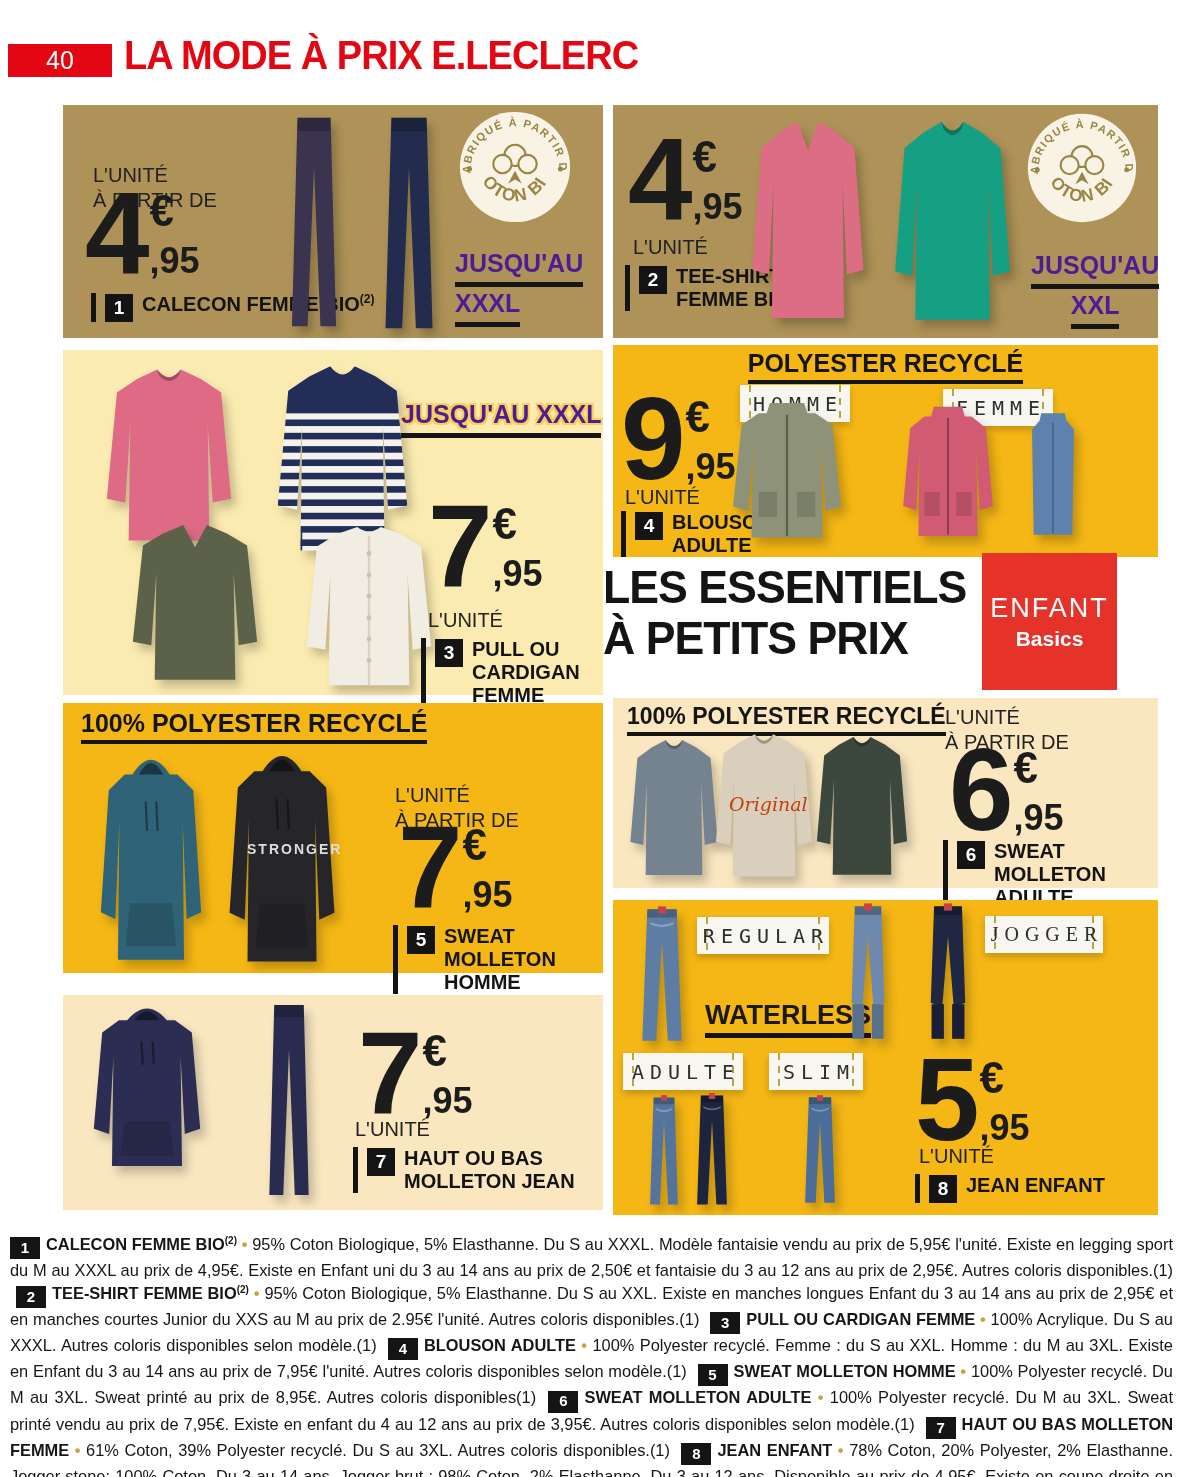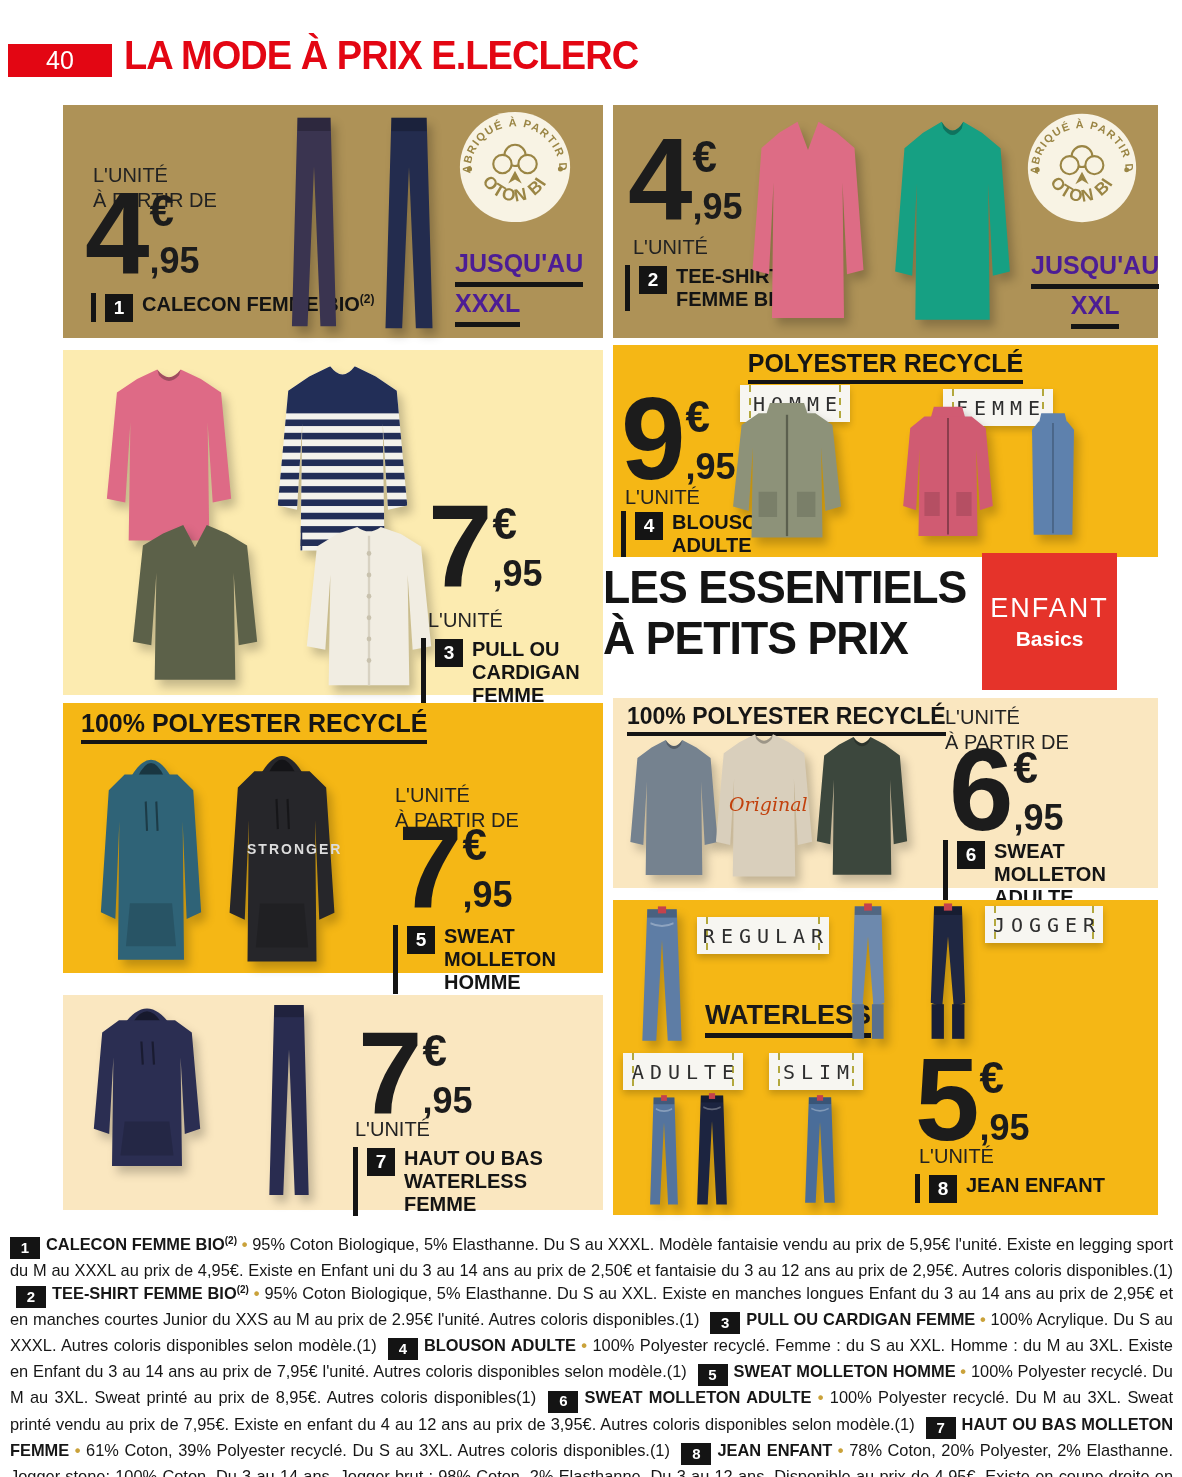--- a/index.html
+++ b/index.html
@@ -246,20 +246,23 @@
       </svg>
     <svg class="garm" style="left:192px;top:8px;" width="175" height="205" viewBox="0 0 100 100" preserveAspectRatio="none">
         <use href="#g-breton"></use>
       </svg>
     <svg class="garm" style="left:48px;top:168px;color:#5c6149;" width="168" height="172" viewBox="0 0 100 100" preserveAspectRatio="none">
         <use href="#g-vee"></use>
       </svg>
     <svg class="garm" style="left:222px;top:168px;" width="168" height="178" viewBox="0 0 100 100" preserveAspectRatio="none">
         <use href="#g-cardigan"></use>
       </svg>
+    <div class="abs sizenote glow" style="left:338px;top:48px;">
+      <span>JUSQU'AU XXXL</span>
+    </div>
     <div class="abs price" style="left:365px;top:150px;">
       <span class="pi">7</span>
       <span class="pf">
           <span class="pe">€</span>
           <span class="pc">,95</span>
         </span>
     </div>
     <div class="abs unit" style="left:365px;top:258px;">L'UNITÉ</div>
     <div class="item" style="left:358px;top:288px;">
       <span class="inum">3</span>
@@ -371,21 +374,21 @@
     <div class="tag" style="left:84px;top:17px;width:126px;height:37px;">REGULAR</div>
     <div class="abs" style="left:92px;top:100px;">
       <span class="rule" style="font-size:27px;font-weight:800;border-bottom-width:5px;">WATERLESS</span>
     </div>
     <svg class="garm" style="left:216px;top:2px;color:#6d89ad;" width="78" height="144" viewBox="0 0 100 100" preserveAspectRatio="none">
         <use href="#g-jogger"></use>
       </svg>
     <svg class="garm" style="left:294px;top:2px;color:#1f2742;" width="82" height="144" viewBox="0 0 100 100" preserveAspectRatio="none">
         <use href="#g-jogger"></use>
       </svg>
-    <div class="tag" style="left:372px;top:6px;width:112px;height:37px;">JOGGER</div>
+    <div class="tag" style="left:372px;top:16px;width:112px;height:37px;font-family:Liberation Serif, serif;">JOGGER</div>
     <div class="tag" style="left:10px;top:153px;width:114px;height:37px;">ADULTE</div>
     <div class="tag" style="left:156px;top:153px;width:88px;height:37px;">SLIM</div>
     <svg class="garm" style="left:22px;top:194px;color:#54749e;" width="58" height="114" viewBox="0 0 100 100" preserveAspectRatio="none">
         <use href="#g-jeans"></use>
       </svg>
     <svg class="garm" style="left:68px;top:192px;color:#1c2440;" width="62" height="116" viewBox="0 0 100 100" preserveAspectRatio="none">
         <use href="#g-jeans"></use>
       </svg>
     <svg class="garm" style="left:176px;top:194px;color:#4a6d99;" width="62" height="112" viewBox="0 0 100 100" preserveAspectRatio="none">
         <use href="#g-jeans"></use>
@@ -414,21 +417,21 @@
     <div class="abs price" style="left:295px;top:32px;">
       <span class="pi">7</span>
       <span class="pf">
           <span class="pe">€</span>
           <span class="pc">,95</span>
         </span>
     </div>
     <div class="abs unit" style="left:292px;top:122px;">L'UNITÉ</div>
     <div class="item" style="left:290px;top:152px;">
       <span class="inum">7</span>
-      <span class="ilab"><span>HAUT OU BAS</span><br><span>WATERLESS FEMME</span></span>
+      <span class="ilab"><span>HAUT OU BAS</span><br><span>MOLLETON JEAN</span></span>
     </div>
   </div>
 
   <div class="legal">
     <span><span class="lchip" style="margin-left:0;">1</span><span class="lbold"><span>CALECON FEMME BIO</span><sup>(2)</sup></span> <span class="lbull">•</span> <span>95% Coton Biologique, 5% Elasthanne. Du S au XXXL. Modèle fantaisie vendu au prix de 5,95€ l'unité. Existe en legging sport du M au XXXL au prix de 4,95€. Existe en Enfant uni du 3 au 14 ans au prix de 2,50€ et fantaisie du 3 au 12 ans au prix de 2,95€. Autres coloris disponibles.(1)</span></span>
     <span><span class="lchip">2</span><span class="lbold"><span>TEE-SHIRT FEMME BIO</span><sup>(2)</sup></span> <span class="lbull">•</span> <span>95% Coton Biologique, 5% Elasthanne. Du S au XXL. Existe en manches longues Enfant du 3 au 14 ans au prix de 2,95€ et en manches courtes Junior du XXS au M au prix de 2.95€ l'unité. Autres coloris disponibles.(1)</span></span>
     <span><span class="lchip">3</span><span class="lbold">PULL OU CARDIGAN FEMME</span> <span class="lbull">•</span> <span>100% Acrylique. Du S au XXXL. Autres coloris disponibles selon modèle.(1)</span></span>
     <span><span class="lchip">4</span><span class="lbold">BLOUSON ADULTE</span> <span class="lbull">•</span> <span>100% Polyester recyclé. Femme : du S au XXL. Homme : du M au 3XL. Existe en Enfant du 3 au 14 ans au prix de 7,95€ l'unité. Autres coloris disponibles selon modèle.(1)</span></span>
     <span><span class="lchip">5</span><span class="lbold">SWEAT MOLLETON HOMME</span> <span class="lbull">•</span> <span>100% Polyester recyclé. Du M au 3XL. Sweat printé au prix de 8,95€. Autres coloris disponibles(1)</span></span>
     <span><span class="lchip">6</span><span class="lbold">SWEAT MOLLETON ADULTE</span> <span class="lbull">•</span> <span>100% Polyester recyclé. Du M au 3XL. Sweat printé vendu au prix de 7,95€. Existe en enfant du 4 au 12 ans au prix de 3,95€. Autres coloris disponibles selon modèle.(1)</span></span>

